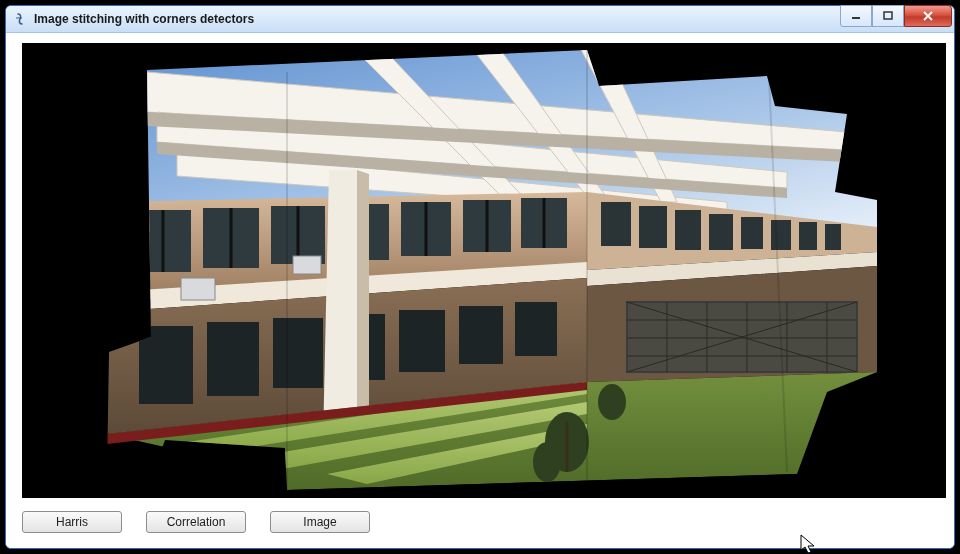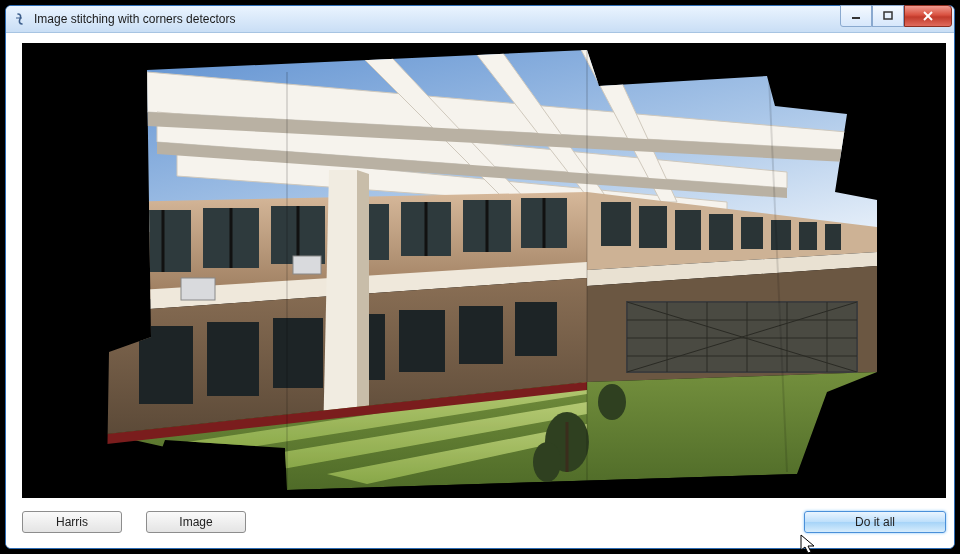--- a/index.html
+++ b/index.html
@@ -39,21 +39,21 @@
   .app-icon {
     width: 16px;
     height: 16px;
     margin-right: 6px;
     display: flex;
     align-items: center;
     justify-content: center;
   }
   .title-text {
     color: #1a1a1a;
-    font-weight: normal;
+    font-weight: bold;
     white-space: nowrap;
   }
   .win-controls {
     position: absolute;
     right: 2px;
     top: -1px;
     display: flex;
     gap: 0;
   }
   .win-btn {
@@ -312,21 +312,21 @@
             <line x1="260" y1="30" x2="260" y2="448"></line>
           </g>
         </g>
 
         <polygon points="120,28 560,8 572,44 740,34 748,64 820,72 808,150 850,158 850,330 800,350 770,432 260,448 258,406 138,398 124,436 80,430 82,310 124,295" fill="none" stroke="#000" stroke-width="0"></polygon>
       </svg>
     </div>
 
     <div class="button-row">
       <div class="btn small">Harris</div>
+      <div class="btn small">Correlation</div>
       <div class="btn small">Image</div>
-      <div class="btn primary">Do it all</div>
     </div>
   </div>
 </div>
 
 <svg class="cursor" width="18" height="22" viewBox="0 0 18 22">
   <polygon points="1,1 1,16 5,13 8,19 11,18 8,12 14,12" fill="#fff" stroke="#000" stroke-width="1"></polygon>
 </svg>
 
 </body></html>

